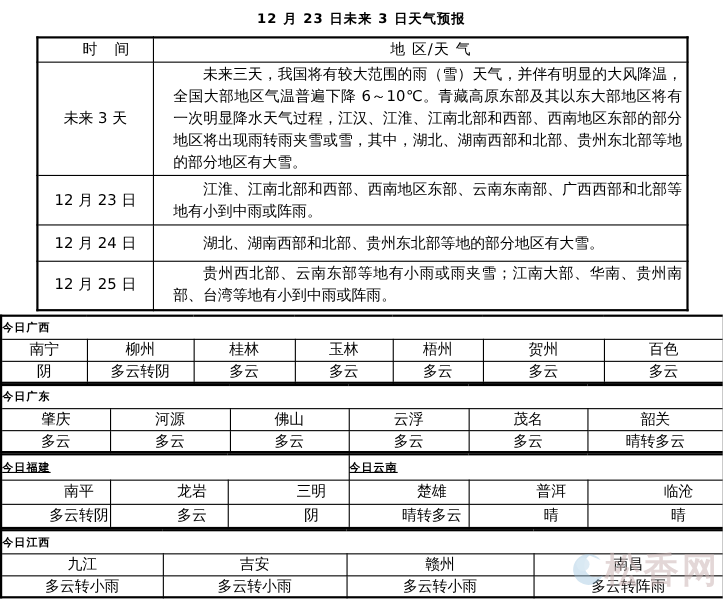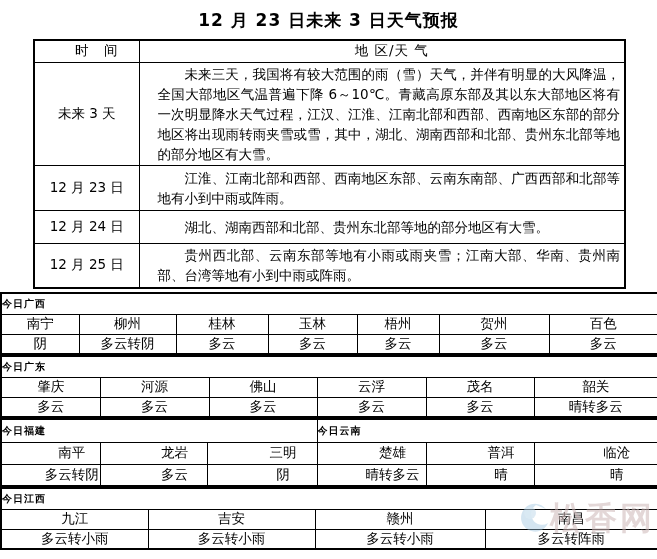--- a/index.html
+++ b/index.html
@@ -5,21 +5,21 @@
   * { margin: 0; padding: 0; box-sizing: border-box; }
   html, body { width: 657px; height: 559px; }
   body {
     background: #ffffff;
     color: #000000;
     font-family: "DejaVu Sans", "Liberation Sans", sans-serif;
     overflow: hidden;
     position: relative;
   }
   .page-title {
-    font-size: 17px;
+    font-size: 12px;
     font-weight: bold;
     text-align: center;
     padding: 9px 0 7px 0;
     letter-spacing: 1px;
   }
   table { border-collapse: collapse; table-layout: fixed; }
 
   
   .forecast {
     margin-left: 33px;
@@ -64,21 +64,21 @@
     text-align: left;
     letter-spacing: 1px;
   }
   .city-table td {
     border: 1px solid #000;
     font-size: 13.5px;
     text-align: center;
     height: 20px;
     vertical-align: middle;
   }
-  .city-table.tall th { height: 23px; }
+  .city-table.tall th { height: 23px; text-decoration: underline; }
   .city-table.tall td { height: 22px; padding-left: 42px; }
 
   
   .watermark {
     position: absolute;
     right: 2px;
     bottom: 18px;
     display: flex;
     align-items: center;
     pointer-events: none;

